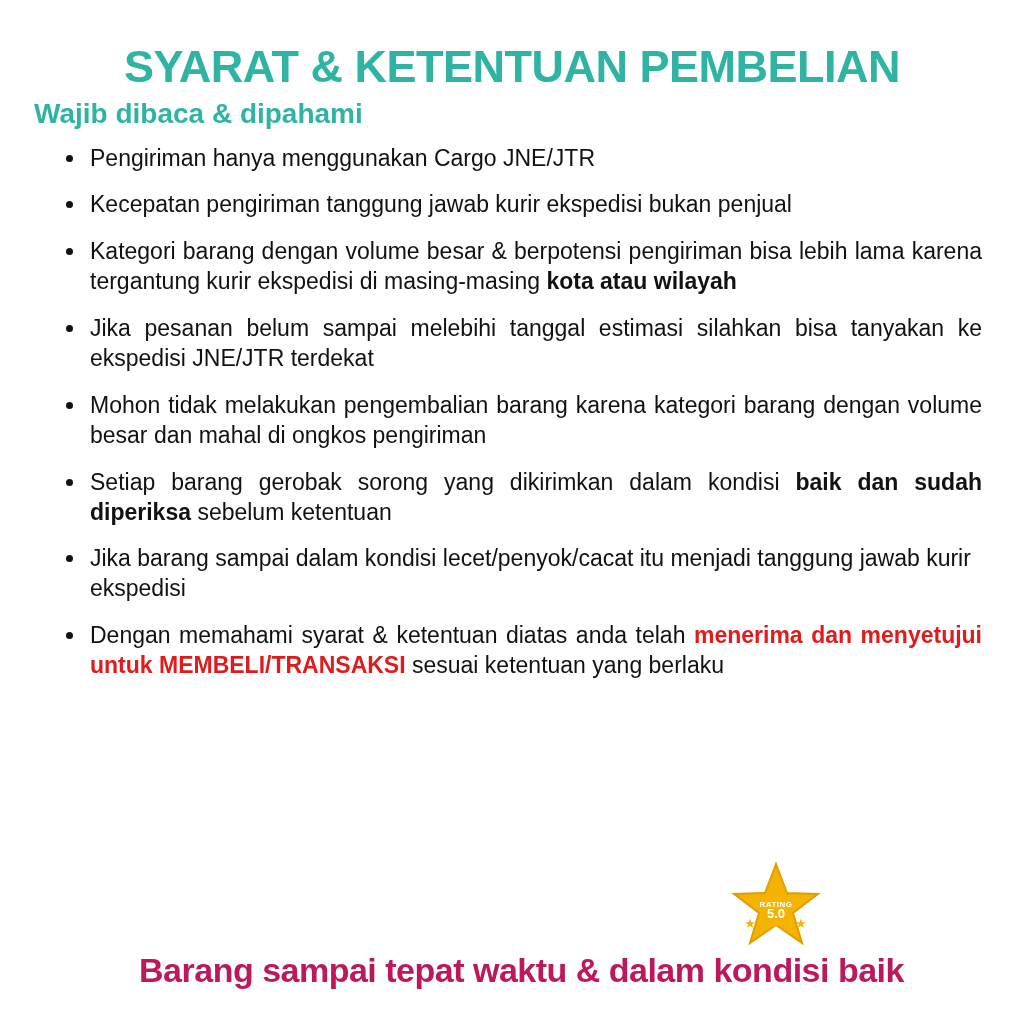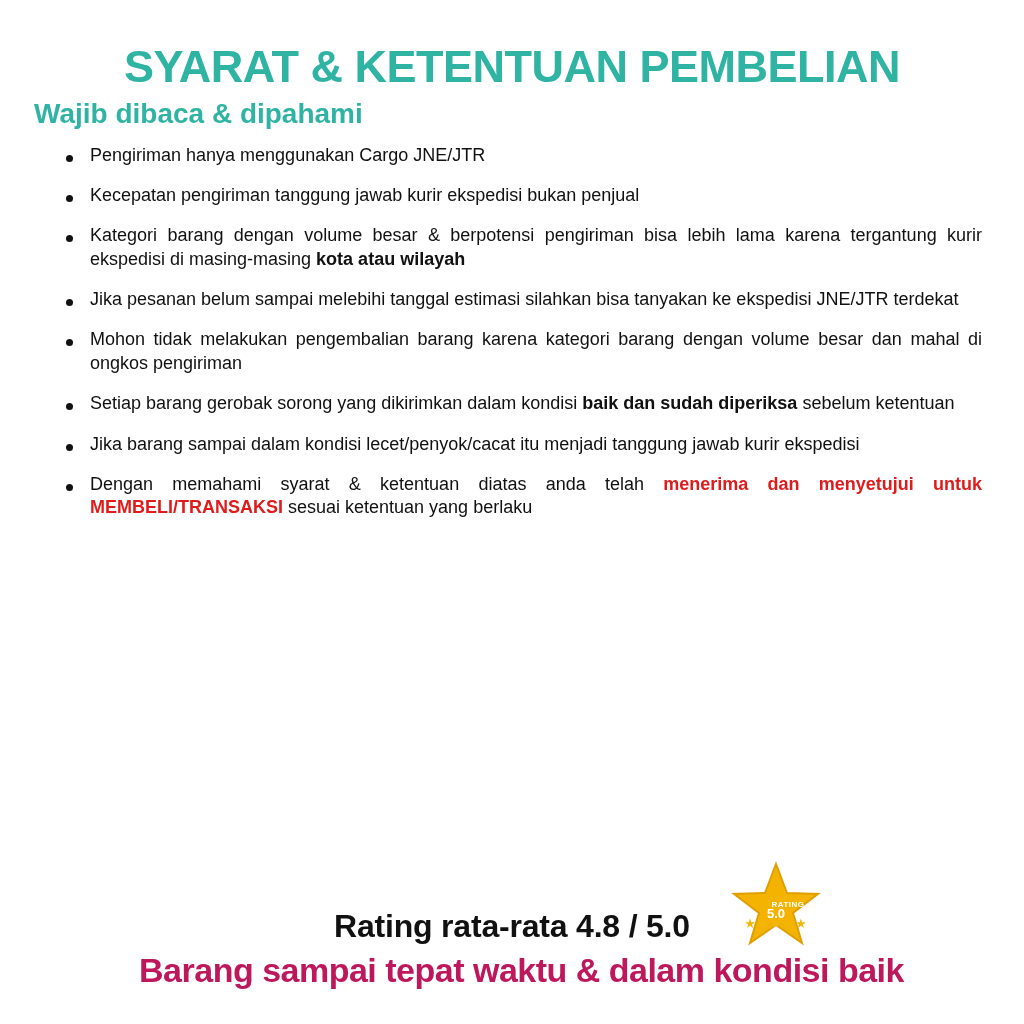--- a/index.html
+++ b/index.html
@@ -36,21 +36,21 @@
     font-weight: bold;
     margin: 6px 0 14px 0;
   }
   ul.terms {
     list-style: none;
     margin: 0;
     padding: 0 8px 0 26px;
   }
   ul.terms li {
     position: relative;
-    font-size: 18px;
+    font-size: 23px;
     line-height: 1.30;
     margin-bottom: 17px;
     padding-left: 30px;
     text-align: justify;
     text-justify: inter-word;
     color: #111111;
   }
   ul.terms li::before {
     content: "";
     position: absolute;
@@ -102,21 +102,21 @@
     width: 96px;
     text-align: center;
     font-size: 13px;
     font-weight: bold;
     color: #ffffff;
     margin-top: 22px;
   }
   .badge .blabel {
     position: absolute;
     top: 40px;
-    left: 12px;
+    left: 0;
     width: 96px;
     text-align: center;
     font-size: 8px;
     font-weight: bold;
     letter-spacing: 0.5px;
     color: #ffffff;
   }
   .badge .bstars {
     position: absolute;
     top: 56px;
@@ -150,17 +150,16 @@
   <div class="badge">
     <svg width="96" height="96" viewBox="0 0 96 96" aria-hidden="true">
       <polygon points="48,4 59,33 90,34 65,53 74,83 48,65 22,83 31,53 6,34 37,33" fill="#f5b301" stroke="#e09e00" stroke-width="2"></polygon>
     </svg>
     <div class="bnum">5.0</div>
     <div class="blabel">RATING</div>
     <div class="bstars">★★★★★</div>
   </div>
 
   <div class="footer">
-    <div class="rating-line">Rating rata-rata 4.8 / 5.0</div>
     <div class="delivery-line">Barang sampai tepat waktu &amp; dalam kondisi baik</div>
   </div>
 
 </div>
 
 </body></html>

